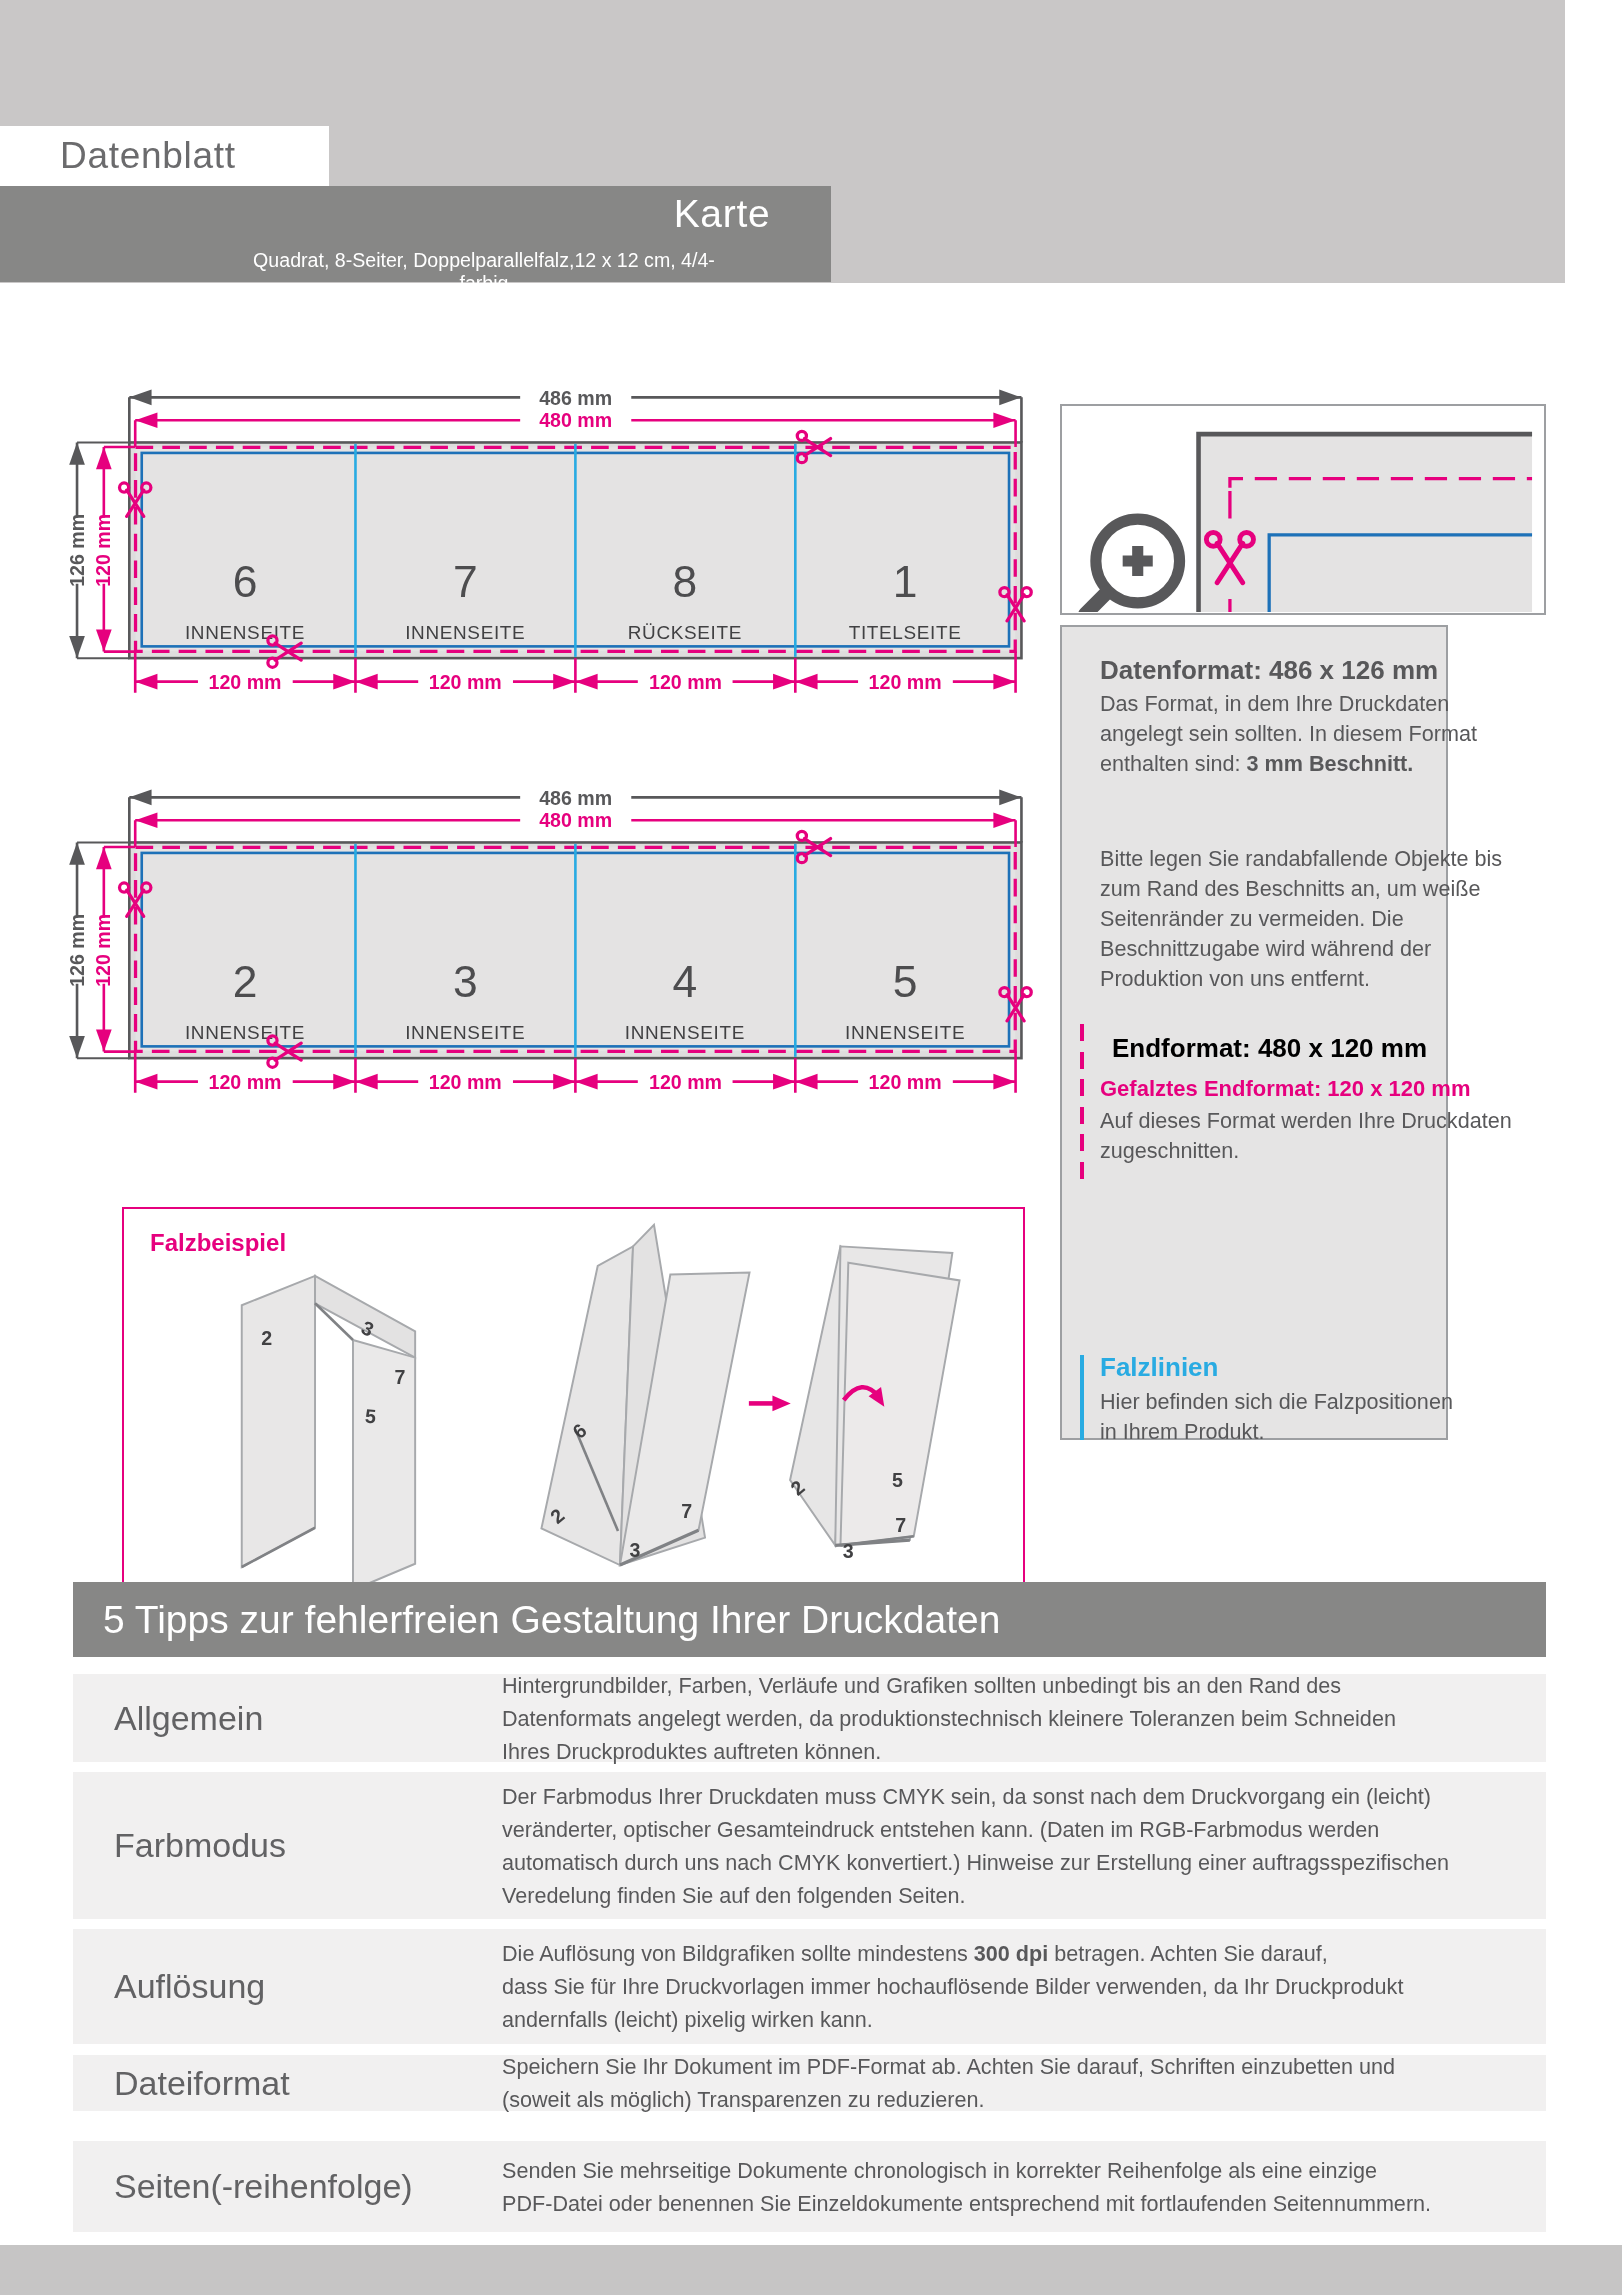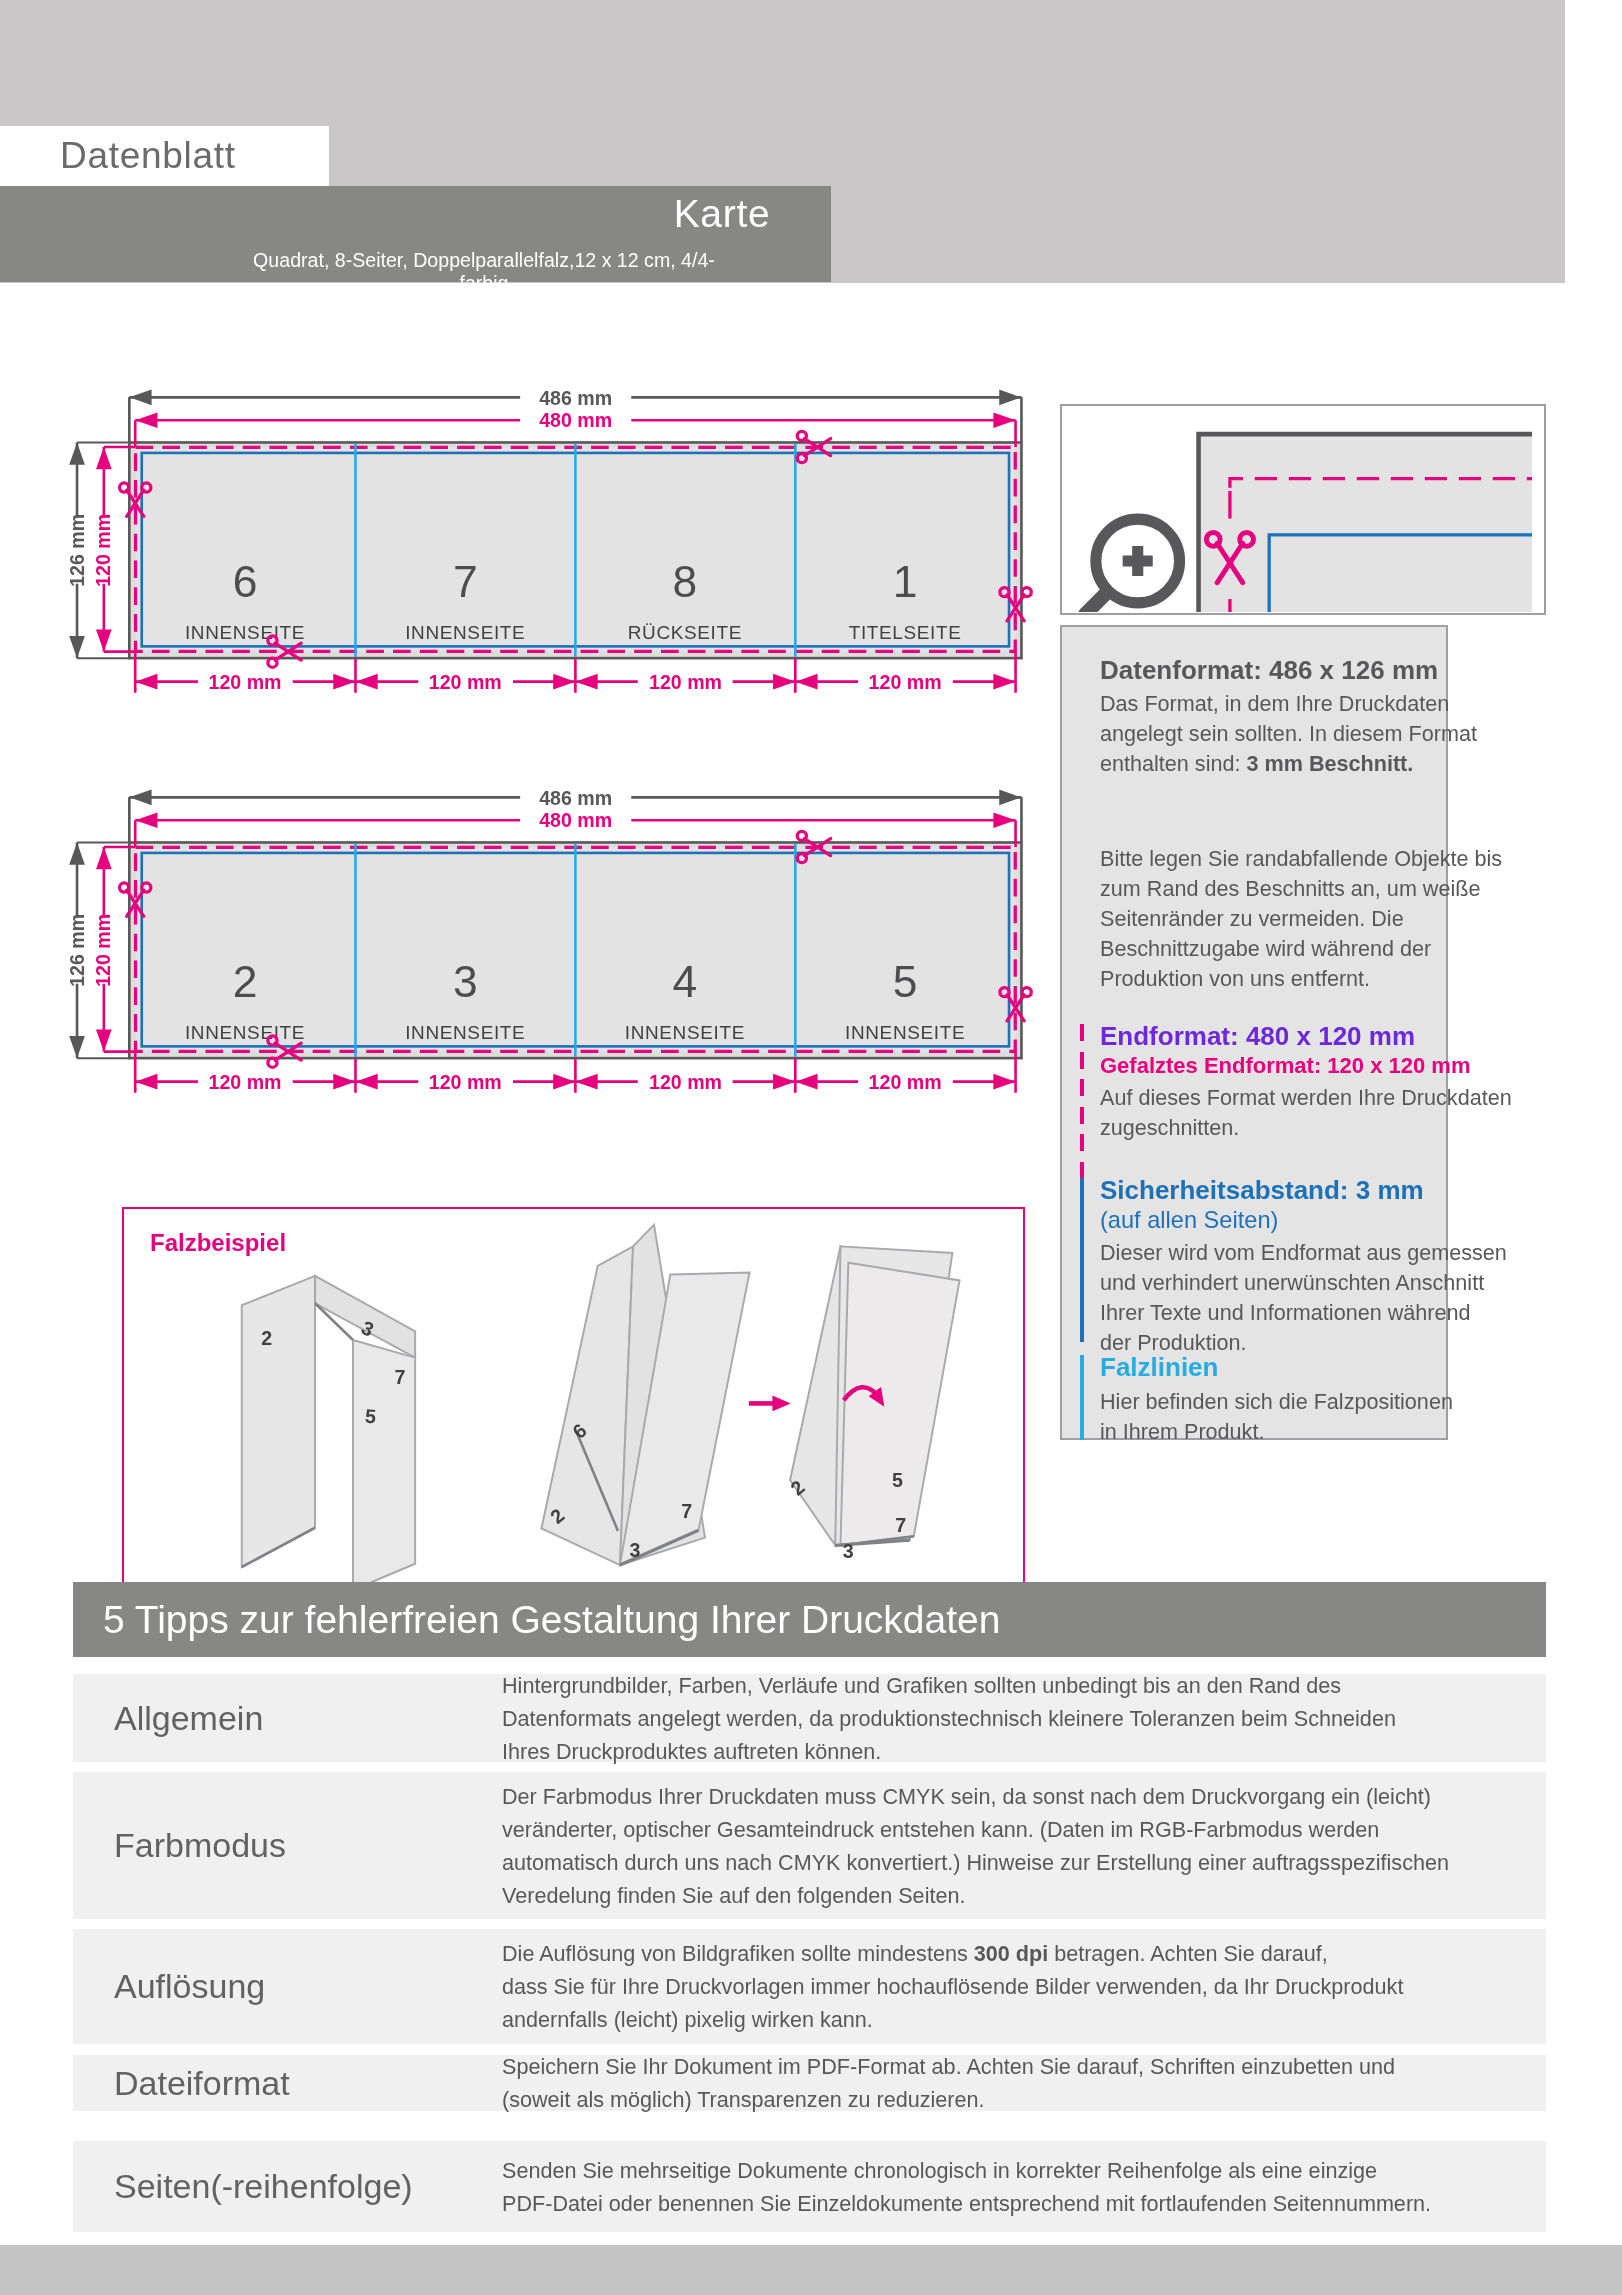--- a/index.html
+++ b/index.html
@@ -30,21 +30,21 @@
 
   
   .side-white{left:1060px;top:404px;width:486px;height:211px;background:#ffffff;border:2.6px solid #9d9fa2;box-sizing:border-box;}
   .side-panel{left:1060px;top:625px;width:388px;height:815px;background:#e5e4e4;border:2px solid #9d9fa2;box-sizing:border-box;}
   .side-sec{position:absolute;left:38px;width:419px;}
   .side-sec .bar{position:absolute;left:-19.6px;top:2.6px;width:3.9px;}
   .bar-dashed{background:repeating-linear-gradient(to bottom,#e6007e 0 17px,transparent 17px 27.5px);}
   .bar-blue{background:#1d71b8;}
   .bar-cyan{background:#29abe2;}
   .h-gray{font-size:26px;font-weight:bold;color:#58585a;margin:0 0 3.9px 0;}
-  .h-mag{font-size:26px;font-weight:bold;color:#6d28d9;margin:0;}
+  .h-mag{font-size:26px;font-weight:bold;color:#000000;margin:12px;}
   .h-mag2{font-size:22px;font-weight:bold;color:#e6007e;margin:1.3px 0 3.9px 0;}
   .h-blue{font-size:26px;font-weight:bold;color:#1d71b8;margin:0;}
   .h-blue2{font-size:23.6px;font-weight:normal;color:#1d71b8;margin:1.3px 0 3.9px 0;}
   .h-cyan{font-size:26px;font-weight:bold;color:#29abe2;margin:0 0 3.9px 0;}
   .side-body{font-size:21.6px;line-height:30px;color:#58585a;}
 
   
   .tips-band{left:73px;top:1582px;width:1473px;height:75px;background:#878786;display:flex;align-items:center;}
   .tips-band span{padding-left:30px;font-size:39px;font-weight:300;color:#ffffff;}
   .tip-row{left:73px;width:1473px;background:#f1f0f0;}
@@ -292,26 +292,20 @@
     </div>
     <div class="side-sec" style="top:217px">
       <div class="side-body">Bitte legen Sie randabfallende Objekte bis<br>zum Rand des Beschnitts an, um weiße<br>Seitenränder zu vermeiden. Die<br>Beschnittzugabe wird während der<br>Produktion von uns entfernt.</div>
     </div>
     <div class="side-sec" style="top:394px">
       <div class="bar bar-dashed" style="height:158px"></div>
       <div class="h-mag">Endformat: 480 x 120 mm</div>
       <div class="h-mag2">Gefalztes Endformat: 120 x 120 mm</div>
       <div class="side-body">Auf dieses Format werden Ihre Druckdaten<br>zugeschnitten.</div>
     </div>
-    <div class="side-sec" style="top:548px">
-      <div class="bar bar-blue" style="height:164px"></div>
-      <div class="h-blue">Sicherheitsabstand: 3 mm</div>
-      <div class="h-blue2">(auf allen Seiten)</div>
-      <div class="side-body">Dieser wird vom Endformat aus gemessen<br>und verhindert unerwünschten Anschnitt<br>Ihrer Texte und Informationen während<br>der Produktion.</div>
-    </div>
     <div class="side-sec" style="top:725px">
       <div class="bar bar-cyan" style="height:85px"></div>
       <div class="h-cyan">Falzlinien</div>
       <div class="side-body">Hier befinden sich die Falzpositionen<br>in Ihrem Produkt.</div>
     </div>
   </div>
 
   <div class="abs tips-band">
     <span>5 Tipps zur fehlerfreien Gestaltung Ihrer Druckdaten</span>
   </div>

